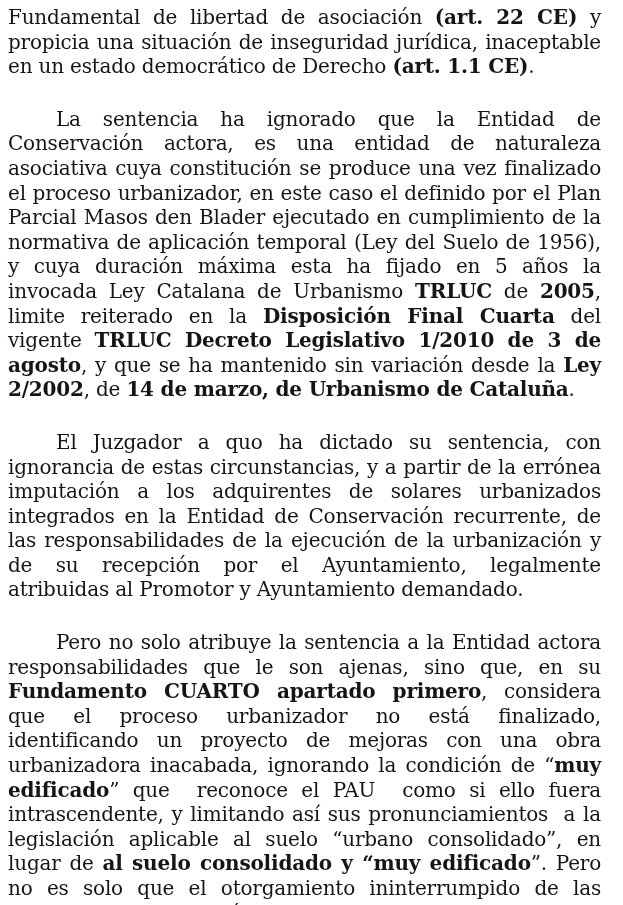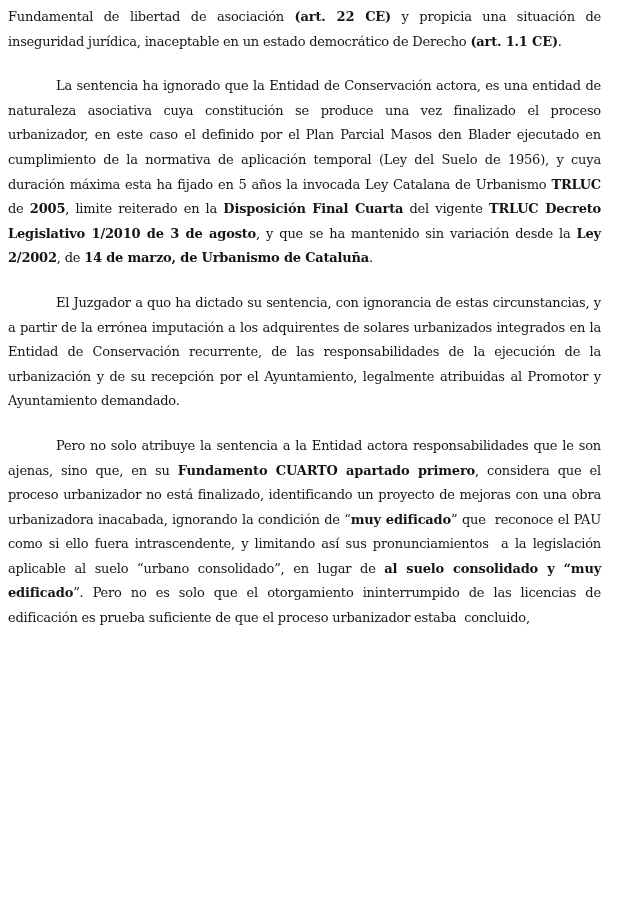--- a/index.html
+++ b/index.html
@@ -13,32 +13,32 @@
     overflow: hidden;
   }
   .page {
     box-sizing: border-box;
     width: 623px;
     height: 905px;
     padding: 5px 22px 0 8px;
     background: #ffffff;
     color: #151515;
     font-family: "DejaVu Serif", serif;
-    font-size: 13px;
+    font-size: 20px;
     line-height: 24.6px;
     letter-spacing: -0.2px;
     text-align: justify;
   }
   p.para {
     margin: 0;
     white-space: pre-wrap;     
     text-align: justify;
   }
   p.para + p.para {
-    margin-top: 20px;          
+    margin-top: 28px;          
   }
   p.para.indent {
     text-indent: 48px;         
   }
   .b { font-weight: bold; }
   .i { }
 </style>
 </head>
 <body>
 

